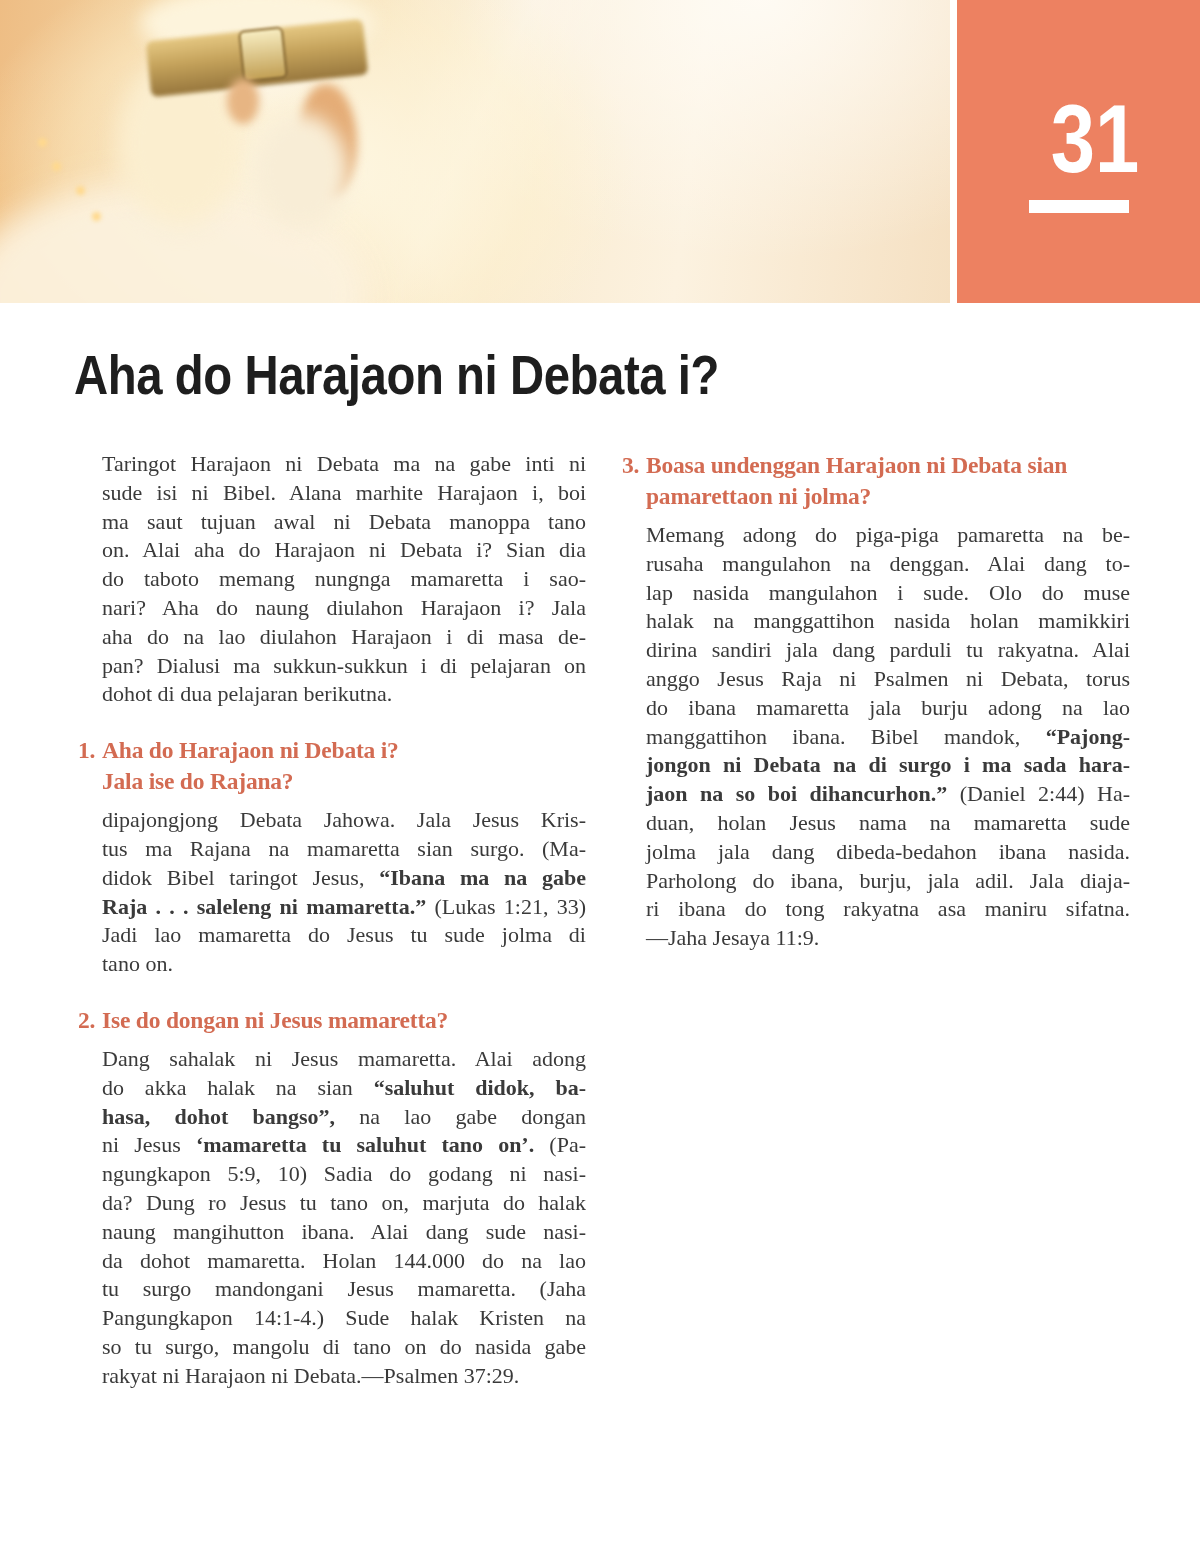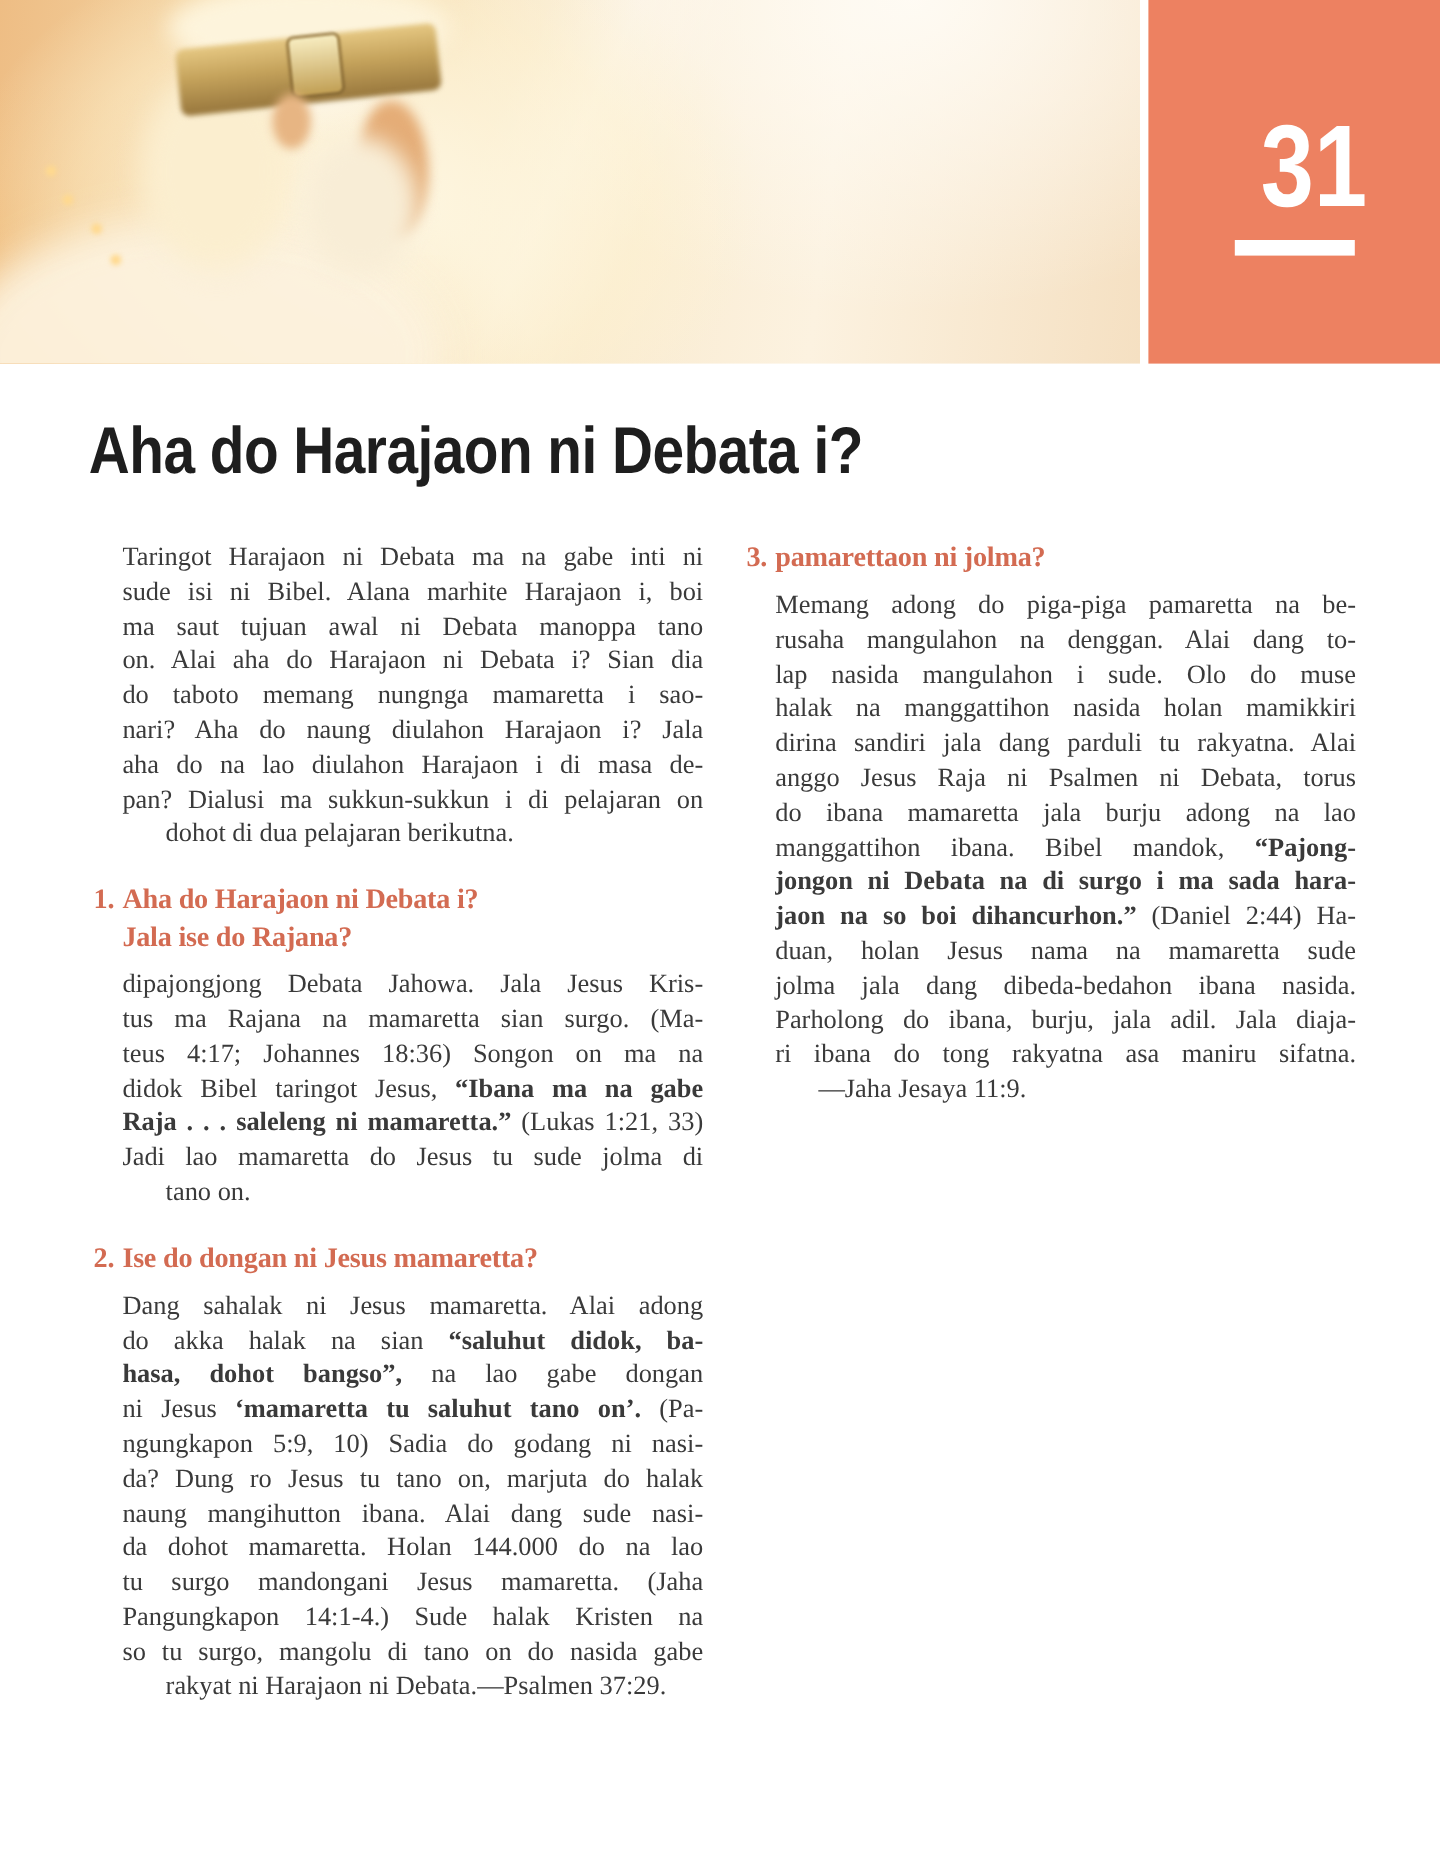--- a/index.html
+++ b/index.html
@@ -42,21 +42,21 @@
   .title{position:absolute;left:74px;top:344px;margin:0;font-size:55px;font-weight:bold;
          color:var(--title,#1E1E1E);line-height:62px;letter-spacing:-.5px;white-space:nowrap;
          transform:scaleX(.86);transform-origin:left top;}
 
   
   .col{position:absolute;top:450px;width:508px;color:var(--body,#3A3A3A);
        font-size:22px;line-height:28.8px;font-family:Liberation Serif, serif;}
   .col-left{left:78px;} .col-right{left:622px;}
   .para{margin:0 0 0 24px;}
   .ln{text-align:justify;text-align-last:justify;}
-  .ln.last{text-align-last:left;margin-left:36px;}
+  .ln.last{text-align-last:left;}
   .ln b{font-weight:bold;}
   .heading-block{position:relative;padding-left:24px;margin:26px 0 9px 0;
                  color:var(--heading,#D36B52);font-weight:bold;font-size:23.5px;
                  line-height:31px;letter-spacing:-.2px;}
   .col > .heading-block:first-child{margin-top:0;}
   .h-num{position:absolute;left:0;top:0;}
 </style>
 </head>
 <body>
 
@@ -99,21 +99,20 @@
         <div class="ln last">dohot di dua pelajaran berikutna.</div>
       </div>
       <div class="heading-block">
         <span class="h-num">1.</span>
         <div class="h-line">Aha do Harajaon ni Debata i?</div>
         <div class="h-line">Jala ise do Rajana?</div>
       </div>
       <div class="para">
         <div class="ln">dipajongjong Debata Jahowa. Jala Jesus Kris-</div>
         <div class="ln">tus ma Rajana na mamaretta sian surgo. (Ma-</div>
-        <div class="ln">teus 4:17; Johannes 18:36) Songon on ma na</div>
         <div class="ln"><span>didok Bibel taringot Jesus, </span><b>“Ibana ma na gabe</b></div>
         <div class="ln"><b>Raja . . . saleleng ni mamaretta.”</b><span> (Lukas 1:21, 33)</span></div>
         <div class="ln">Jadi lao mamaretta do Jesus tu sude jolma di</div>
         <div class="ln last">tano on.</div>
       </div>
       <div class="heading-block">
         <span class="h-num">2.</span>
         <div class="h-line">Ise do dongan ni Jesus mamaretta?</div>
       </div>
       <div class="para">
@@ -127,20 +126,21 @@
         <div class="ln">da dohot mamaretta. Holan 144.000 do na lao</div>
         <div class="ln">tu surgo mandongani Jesus mamaretta. (Jaha</div>
         <div class="ln">Pangungkapon 14:1-4.) Sude halak Kristen na</div>
         <div class="ln">so tu surgo, mangolu di tano on do nasida gabe</div>
         <div class="ln last">rakyat ni Harajaon ni Debata.—Psalmen 37:29.</div>
       </div>
     </div>
   <div class="col col-right" id="col-right">
       <div class="heading-block">
         <span class="h-num">3.</span>
+        <div class="h-line">Boasa undenggan Harajaon ni Debata sian</div>
         <div class="h-line">pamarettaon ni jolma?</div>
       </div>
       <div class="para">
         <div class="ln">Memang adong do piga-piga pamaretta na be-</div>
         <div class="ln">rusaha mangulahon na denggan. Alai dang to-</div>
         <div class="ln">lap nasida mangulahon i sude. Olo do muse</div>
         <div class="ln">halak na manggattihon nasida holan mamikkiri</div>
         <div class="ln">dirina sandiri jala dang parduli tu rakyatna. Alai</div>
         <div class="ln">anggo Jesus Raja ni Psalmen ni Debata, torus</div>
         <div class="ln">do ibana mamaretta jala burju adong na lao</div>

